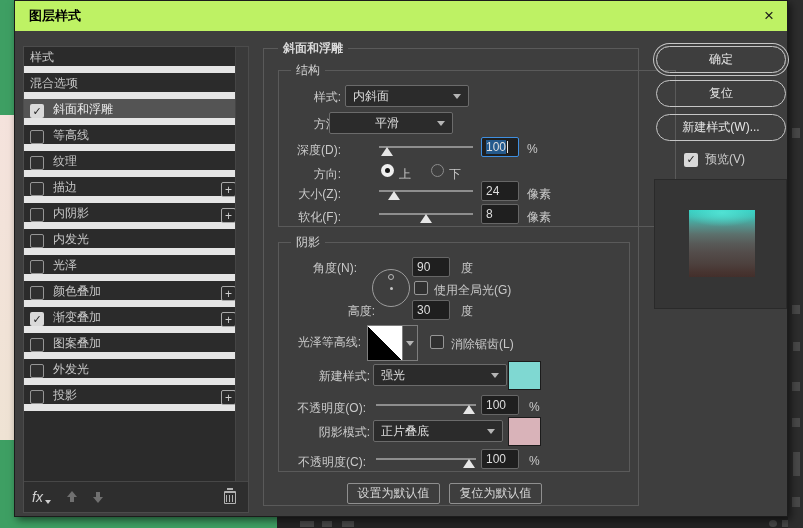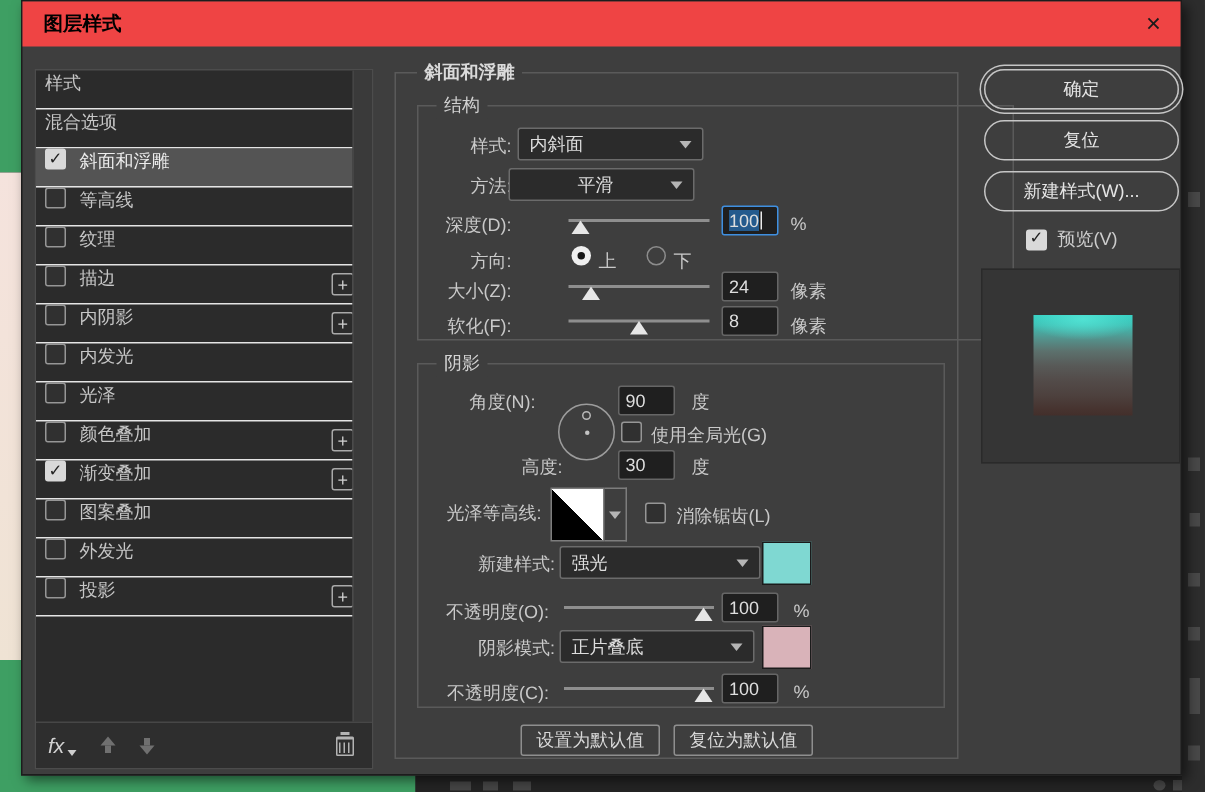--- a/index.html
+++ b/index.html
@@ -13,32 +13,32 @@
   .bg-left-mid    { left:0; top:115px; width:14px; height:325px; background:linear-gradient(180deg,#f5e3dd,#efe3d4); }
   .bg-left-bot    { left:0; top:440px; width:14px; height:88px; background:#3e9f63; }
   .bg-bottom-green{ left:0; top:517px; width:277px; height:11px; background:#3e9f63; }
   .bg-bottom-dark { left:277px; top:517px; width:526px; height:11px; background:#242424; }
   .bg-right       { left:788px; top:0; width:15px; height:528px; background:#2d2d2d; }
   .bg-mark { position:absolute; background:#555; opacity:.7; }
 
   
   .dialog { position:absolute; left:14px; top:0; width:774px; height:517px;
             background:#3e3e3e; border:1px solid #1c1c1c; box-shadow:3px 3px 8px rgba(0,0,0,.55); }
-  .titlebar { position:absolute; left:0; top:0; width:772px; height:30px; background:#ef4444;
+  .titlebar { position:absolute; left:0; top:0; width:772px; height:30px; background:#bef264;
               display:flex; align-items:center; }
   .titlebar-title { margin-left:14px; color:#000; font-size:13px; font-weight:bold; }
   .close-btn { position:absolute; right:6px; top:3px; width:24px; height:24px; color:#1a1a1a;
                font-size:17px; display:flex; align-items:center; justify-content:center; cursor:pointer; }
 
   
   .sidebar { position:absolute; left:8px; top:45px; width:226px; height:467px;
              background:#2b2b2b; border:1px solid #4c4c4c; }
   .sb-list { position:absolute; left:0; top:0; width:224px; height:435px; overflow:hidden; }
-  .sb-row { position:relative; height:26px; display:flex; align-items:flex-start; gap:9px;
-            padding-left:6px; border-bottom:1px solid #e5e5e5; color:#c6c6c6; font-size:12px; cursor:pointer; }
+  .sb-row { position:relative; height:26px; display:flex; align-items:flex-end; gap:9px;
+            padding-left:6px; border-bottom:7px solid #e5e5e5; color:#c6c6c6; font-size:12px; cursor:pointer; }
   .sb-row.indent { padding-left:6px; }
   .sb-row.selected { background:#545454; color:#ededed; }
   .sb-label { white-space:nowrap; }
   .cb { width:14px; height:14px; border-radius:2px; flex:0 0 auto; }
   .cb.on { background:#d9d9d9; display:flex; align-items:center; justify-content:center; }
   .cb.on::after { content:"✓"; color:#222; font-size:11px; font-weight:bold; line-height:1; }
   .cb.off { border:1px solid #969696; background:#303030; }
   .plus { position:absolute; right:12px; top:5px; width:15px; height:15px; border:1px solid #a9a9a9;
           border-radius:2px; color:#cfcfcf; display:flex; align-items:center; justify-content:center; }
   .plus::after { content:"+"; font-size:12px; line-height:1; }
@@ -237,21 +237,21 @@
       <div class="group g-structure">
         <span class="legend" style="left:12px;">结构</span>
 
         <span class="lbl" style="left:0;top:18px;width:62px;">样式:</span>
         <div class="dd" style="left:66px;top:14px;width:124px;">
           <span>内斜面</span>
           <span class="dd-chev"></span>
         </div>
 
         <span class="lbl" style="left:0;top:45px;width:62px;">方法:</span>
-        <div class="dd" style="left:60px;top:41px;width:124px;padding-left:45px;">
+        <div class="dd" style="left:50px;top:41px;width:124px;padding-left:45px;">
           <span>平滑</span>
           <span class="dd-chev"></span>
         </div>
 
         <span class="lbl" style="left:0;top:71px;width:62px;">深度(D):</span>
         <div class="slider" style="left:100px;top:69px;width:94px;">
           <div class="track"></div>
           <div class="thumb" style="left:9%;"></div>
         </div>
         <div class="num focused" style="left:202px;top:66px;">

